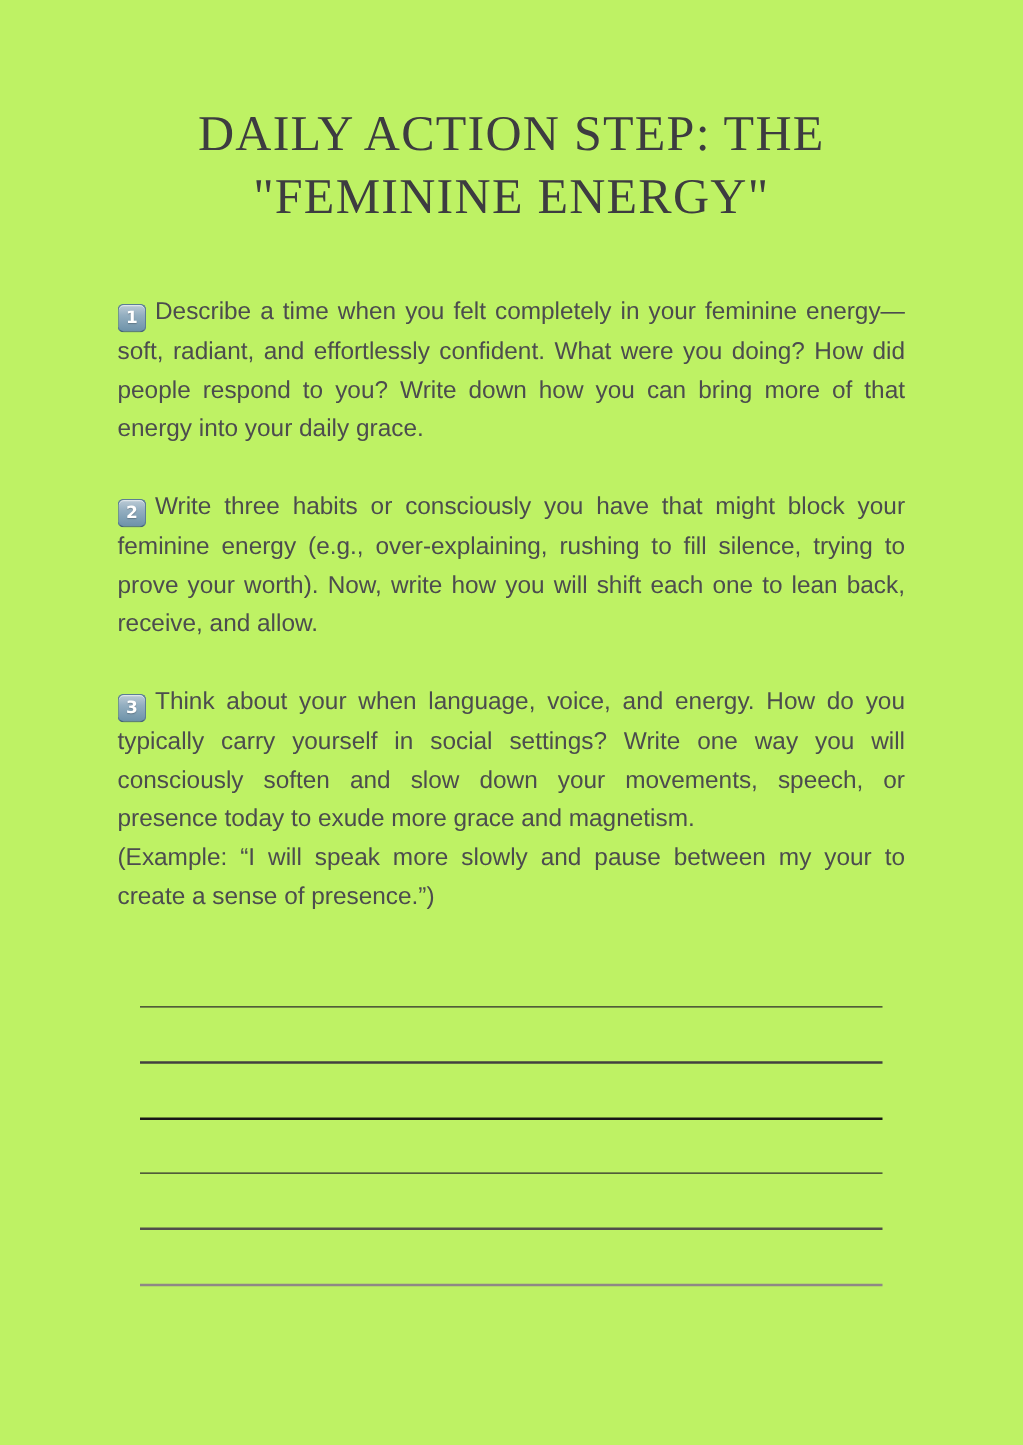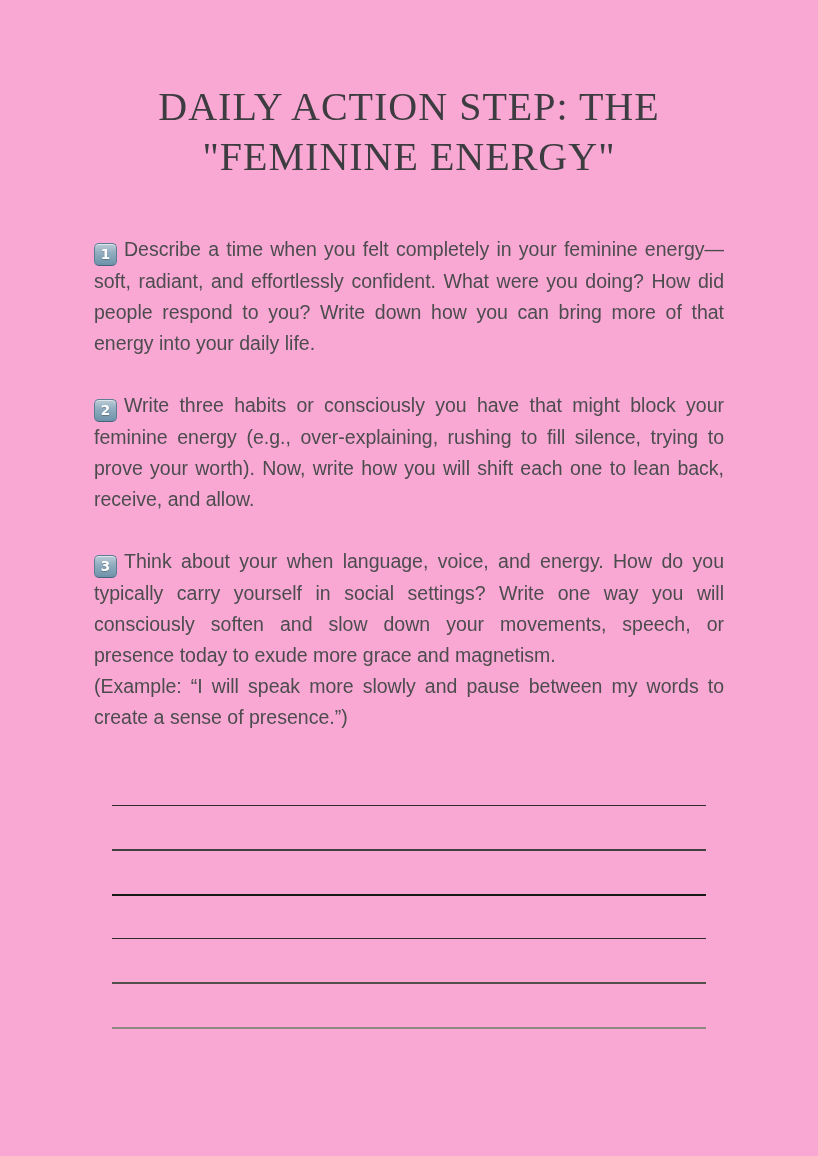--- a/index.html
+++ b/index.html
@@ -5,21 +5,21 @@
   html, body {
     margin: 0;
     padding: 0;
     background: #f9f0ee;
   }
   .page {
     width: 818px;
     height: 1156px;
     box-sizing: border-box;
     padding: 82px 94px 0;
-    background: #f9a8d4;
+    background: #bef264;
     font-family: "Liberation Sans", sans-serif;
     overflow: hidden;
     position: relative;
   }
   .title {
     margin: 0 0 52px;
     font-family: "Liberation Serif", serif;
     font-weight: normal;
     font-size: 40px;
     line-height: 50px;
@@ -77,30 +77,30 @@
 <body>
 
 <div class="page">
 
   <h1 class="title">
     <span>DAILY ACTION STEP: THE</span>
     <span>"FEMININE ENERGY"</span>
   </h1>
 
   <div class="prompt">
-    <p><span class="keycap"><span class="keycap-num">1</span></span><span>Describe a time when you felt completely in your feminine energy—soft, radiant, and effortlessly confident. What were you doing? How did people respond to you? Write down how you can bring more of that energy into your daily life.</span></p>
+    <p><span class="keycap"><span class="keycap-num">1</span></span><span>Describe a time when you felt completely in your feminine energy—soft, radiant, and effortlessly confident. What were you doing? How did people respond to you? Write down how you can bring more of that energy into your daily grace.</span></p>
   </div>
 
   <div class="prompt">
     <p><span class="keycap"><span class="keycap-num">2</span></span><span>Write three habits or consciously you have that might block your feminine energy (e.g., over-explaining, rushing to fill silence, trying to prove your worth). Now, write how you will shift each one to lean back, receive, and allow.</span></p>
   </div>
 
   <div class="prompt">
     <p><span class="keycap"><span class="keycap-num">3</span></span><span>Think about your when language, voice, and energy. How do you typically carry yourself in social settings? Write one way you will consciously soften and slow down your movements, speech, or presence today to exude more grace and magnetism.</span></p>
-    <p>(Example: “I will speak more slowly and pause between my words to create a sense of presence.”)</p>
+    <p>(Example: “I will speak more slowly and pause between my your to create a sense of presence.”)</p>
   </div>
 
   <div class="lines">
     <div class="wline"></div>
     <div class="wline"></div>
     <div class="wline"></div>
     <div class="wline"></div>
     <div class="wline"></div>
     <div class="wline"></div>
   </div>

